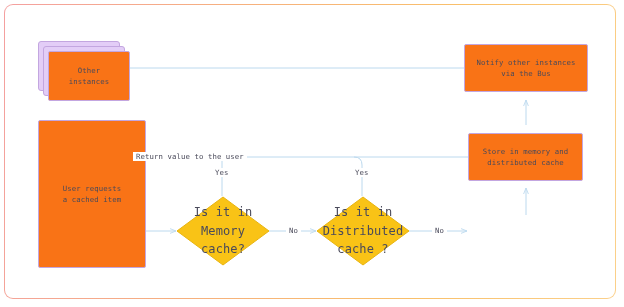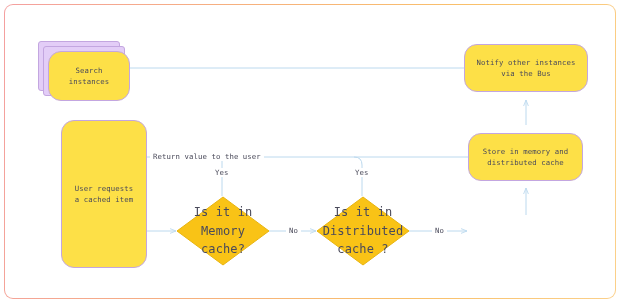--- a/index.html
+++ b/index.html
@@ -47,23 +47,23 @@
     align-items: center;
     justify-content: center;
     text-align: center;
     color: #4a4a5a;
     font-size: 7.3px;
     line-height: 1.55;
     letter-spacing: 0.1px;
     white-space: pre-line;
   }
   .box {
-    background: #fde047;
+    background: #f97316;
     border: 1px solid #c3a6e0;
-    border-radius: 13px;
+    border-radius: 2px;
   }
   .stack-shadow {
     position: absolute;
     box-sizing: border-box;
     background: #e3cdf7;
     border: 1px solid #c3a6e0;
     border-radius: 3px;
   }
   .diamond-wrap {
     position: absolute;
@@ -128,25 +128,25 @@
 
       <path d="M269,231 L316,231" marker-end="url(#ah)"></path>
 
       <path d="M409,231 L467,231" marker-end="url(#ah)"></path>
     </g>
   </svg>
 
   <div class="stack-shadow" style="left:38px; top:41px; width:82px; height:50px;"></div>
   <div class="stack-shadow" style="left:43px; top:46px; width:82px; height:50px;"></div>
   <div class="node box" style="left:48px; top:51px; width:82px; height:50px;">
-    <span>Search
+    <span>Other
 instances</span>
   </div>
 
-  <div class="node box" style="left:38px; top:120px; width:86px; height:148px;margin-left:23px;">
+  <div class="node box" style="left:38px; top:120px; width:108px; height:148px;">
     <span>User requests
 a cached item</span>
   </div>
 
   <div class="node box" style="left:464px; top:44px; width:124px; height:48px;">
     <span>Notify other instances
 via the Bus</span>
   </div>
 
   <div class="node box" style="left:468px; top:133px; width:115px; height:48px;">
@@ -166,21 +166,21 @@
 
   <div class="diamond-wrap" style="left:316px; top:196px; width:94px; height:70px;">
     <svg class="diamond-shape" viewBox="0 0 94 70" xmlns="http://www.w3.org/2000/svg">
       <polygon points="47,1 93,35 47,69 1,35" fill="#f9c316" stroke="#e8b410" stroke-width="1"></polygon>
     </svg>
     <div class="diamond-label">Is it in
 Distributed
 cache ?</div>
   </div>
 
-  <div class="edge-label" style="left:133px; top:152px;margin-left:17px;">Return value to the user</div>
+  <div class="edge-label" style="left:133px; top:152px;">Return value to the user</div>
 
   <div class="edge-label" style="left:212px; top:168px;">Yes</div>
 
   <div class="edge-label" style="left:352px; top:168px;">Yes</div>
 
   <div class="edge-label" style="left:286px; top:226px;">No</div>
 
   <div class="edge-label" style="left:432px; top:226px;">No</div>
 
 </div>

